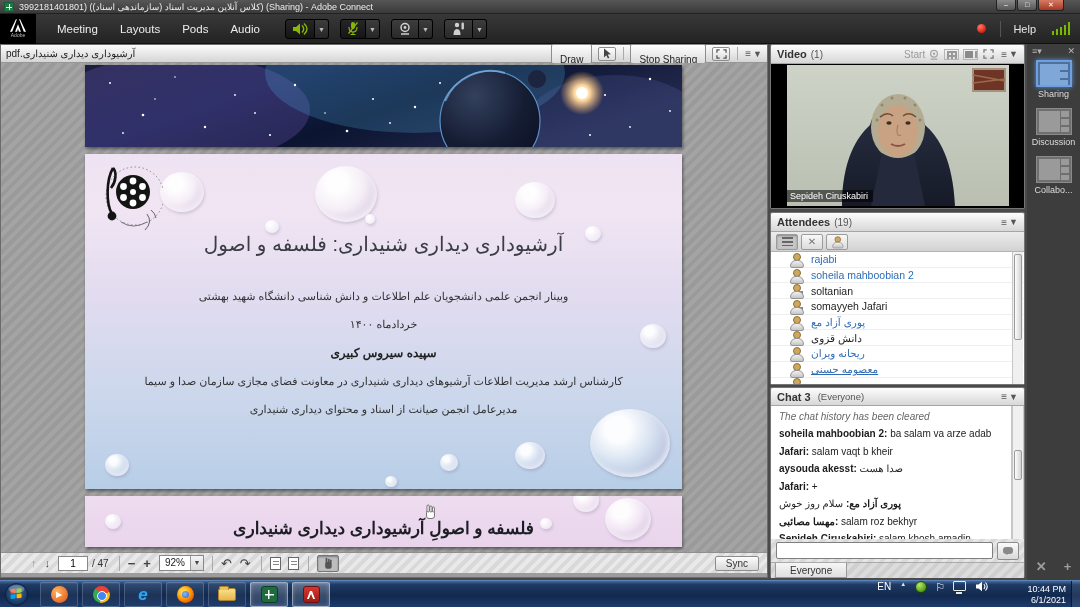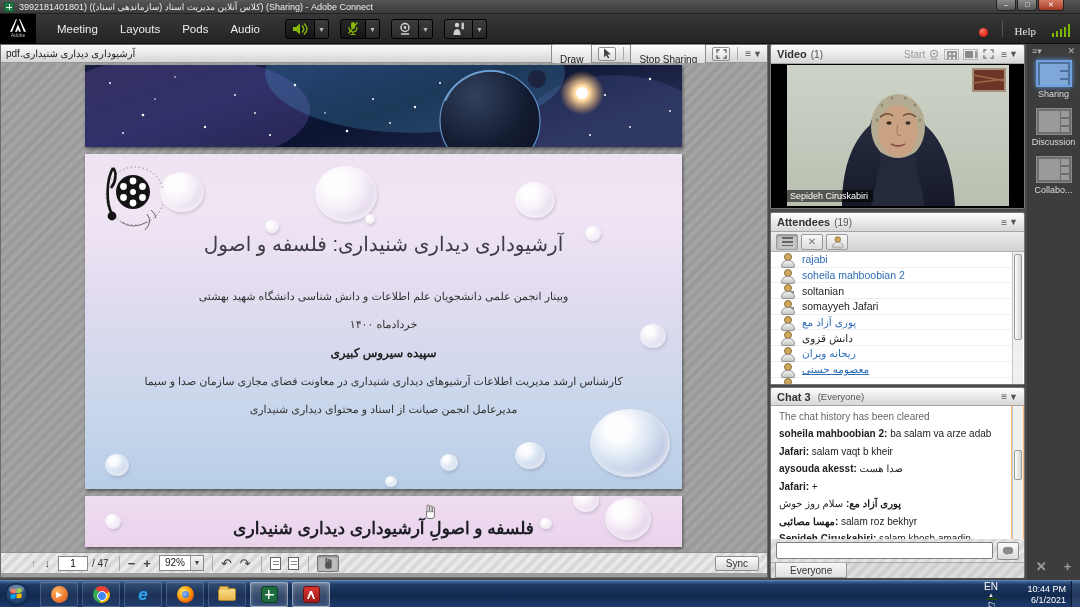--- a/index.html
+++ b/index.html
@@ -28,21 +28,21 @@
   .adobe-tile svg { display:block; }
   .adobe-word { font-size:5px; color:#bbb; }
   .menu-items { display:flex; margin-left:10px; }
   .menu-item { padding:0 11px; font-size:11.5px; color:#ececec; line-height:30px; cursor:default; }
   .av-group { display:flex; align-items:center; margin-left:14px; }
   .av-btn { height:20px; display:flex; align-items:center; padding:0 6px;
             background:linear-gradient(#262626,#151515); border:1px solid #000; border-radius:3px 0 0 3px; }
   .av-btn.lite { background:linear-gradient(#3d3d3d,#2a2a2a); }
   .av-caret { height:20px; width:14px; background:linear-gradient(#3d3d3d,#262626); border:1px solid #000; border-left:none;
               border-radius:0 3px 3px 0; color:#bbb; font-size:7px; text-align:center; line-height:19px; margin-right:11px; }
-  .menubar-right { margin-left:auto; display:flex; align-items:flex-end;font-family:Liberation Serif, serif; }
+  .menubar-right { margin-left:auto; display:flex; align-items:center; }
   .rec-dot { width:9px; height:9px; border-radius:50%; background:radial-gradient(circle at 35% 30%, #ff7a6a, #d81f12 70%); margin-right:14px; }
   .mb-divider { width:1px; height:16px; background:#555; margin-right:12px; }
   .help-label { font-size:11px; color:#e8e8e8; margin-right:14px; }
   .signal { display:flex; align-items:flex-end; height:13px; margin-right:10px; }
   .signal i { display:block; width:2.5px; margin-left:1.5px; background:#79b700; }
 
   
   .share-pod { position:absolute; left:0; top:44px; width:768px; height:534px;
                border:1px solid #6b6b6b; background:#9c9c9c; }
   .share-header { position:absolute; left:0; top:0; width:100%; height:18px;
@@ -120,39 +120,39 @@
                 font-size:9px; padding:1px 5px; }
 
   .attendees-pod { top:212px; height:173px; }
   .att-toolbar { height:20px; background:linear-gradient(#ececec,#d2d2d2); border-bottom:1px solid #b3b3b3;
                  display:flex; align-items:center; padding-left:5px; }
   .att-tb-btn { width:22px; height:16px; border:1px solid #9b9b9b; border-radius:2px; margin-right:3px;
                 background:linear-gradient(#f8f8f8,#dcdcdc); display:flex; align-items:center; justify-content:center; color:#777; font-size:10px; }
   .att-tb-btn.pressed { background:#c6c6c6; box-shadow:inset 0 1px 2px rgba(0,0,0,.3); }
   .lines-ico { width:11px; height:9px; background:repeating-linear-gradient(180deg,#666 0 2px,transparent 2px 4px); }
   .att-list { position:absolute; left:0; top:39px; width:253px; height:132px; background:#fff; overflow:hidden; }
-  .att-row { height:15.7px; display:flex; align-items:center; padding-left:9px; border-bottom:1px solid #efefef; }
+  .att-row { height:15.7px; display:flex; align-items:center; padding-left:18px; border-bottom:1px solid #efefef; }
   .att-icon { width:14px; height:13px; position:relative; flex:none; }
   .att-icon::before { content:""; position:absolute; left:4px; top:0; width:6px; height:6px; border-radius:50%;
                       background:#cfa85e; border:1px solid #8a713a; }
   .att-icon::after { content:""; position:absolute; left:1px; top:7px; width:12px; height:6px;
                      border-radius:6px 6px 2px 2px; background:linear-gradient(#f2f2f2,#c6c6c6); border:1px solid #949494; }
   .att-icon.icon-presenter { background-image:linear-gradient(#7d8da0,#5f7184); background-size:6px 6px;
                              background-position:right bottom; background-repeat:no-repeat; }
   .att-name { font-size:10.5px; margin-left:8px; white-space:nowrap; }
   .name-blue { color:#2d6cb5; } .name-black { color:#1c1c1c; }
   .name-underline { text-decoration:underline; }
   .v-scroll { position:absolute; right:1px; width:11px; background:#f0f0f0; border-left:1px solid #c7c7c7; }
   .v-thumb { position:absolute; left:1px; width:8px; background:linear-gradient(90deg,#fdfdfd,#d2d2d2);
              border:1px solid #9b9b9b; border-radius:2px; }
 
   .chat-pod { top:387px; height:191px; }
   .chat-scope { font-size:9.5px; color:#555; margin-left:3px; }
   .chat-msgs { position:absolute; left:0; top:18px; width:240px; height:133px; background:#fff; overflow:hidden; padding:5px 0 0 8px; }
-  .chat-sys { font-size:10px; color:#666; margin-bottom:6px; }
+  .chat-sys { font-size:10px; font-style:italic; color:#666; margin-bottom:6px; }
   .chat-msg { font-size:10px; color:#222; margin-bottom:6px; line-height:1.15; }
   .chat-name { font-weight:bold; color:#1c1c1c; }
   .chat-input-row { position:absolute; left:0; top:151px; width:253px; height:23px;
                     background:repeating-linear-gradient(135deg,#e6e6e6 0 4px,#d8d8d8 4px 8px);
                     display:flex; align-items:center; padding:0 5px; }
   .chat-input { flex:1; height:17px; border:1px solid #7f7f7f; border-radius:2px; font-size:10px; padding:0 4px; background:#fff; }
   .chat-send { width:22px; height:18px; margin-left:4px; border:1px solid #8d8d8d; border-radius:2px;
                background:linear-gradient(#fbfbfb,#d9d9d9); display:flex; align-items:center; justify-content:center; }
   .bubble-ico { width:10px; height:7px; background:#8a8a8a; border-radius:3px; position:relative; }
   .bubble-ico::after { content:""; position:absolute; left:2px; bottom:-3px; border:2px solid transparent; border-top-color:#8a8a8a; }
@@ -197,21 +197,21 @@
   .folder { width:18px; height:13px; background:linear-gradient(#fbe08a,#e8b54e); border:1px solid #b08428; border-radius:2px; position:relative; }
   .folder::before { content:""; position:absolute; left:0; top:-3px; width:8px; height:3px;
                     background:#e8c05e; border:1px solid #b08428; border-bottom:none; border-radius:2px 2px 0 0; }
   .wmp { width:17px; height:17px; border-radius:50%; background:radial-gradient(circle at 35% 30%, #ffb25e, #e8702a 70%, #c0491a);
          display:flex; align-items:center; justify-content:center; color:#fff; font-size:8px; }
   .conn { width:17px; height:17px; border-radius:3px; background:#1d6b3e; border:1px solid #0d4023;
           background-image:linear-gradient(rgba(255,255,255,.95),rgba(255,255,255,.95)),linear-gradient(rgba(255,255,255,.95),rgba(255,255,255,.95));
           background-size:9px 1.5px,1.5px 9px; background-position:center center; background-repeat:no-repeat; }
   .reader { width:17px; height:17px; border-radius:3px; background:linear-gradient(#d8352f,#9e1c18); border:1px solid #6d100d;
             display:flex; align-items:center; justify-content:center; }
-  .tray { position:absolute; right:73px; top:0; height:27px; display:flex; align-items:center;flex-direction:column; }
+  .tray { position:absolute; right:88px; top:0; height:27px; display:flex; align-items:flex-start; }
   .tray-lang { color:#fff; font-size:10px; margin-right:9px; }
   .tray-caret { color:#e8e8e8; font-size:6px; margin-right:9px; }
   .tray-shield { width:12px; height:12px; border-radius:50%; margin-right:8px;
                  background:radial-gradient(circle at 35% 30%, #b8e86a, #55a018 70%, #2f6b0a); border:1px solid #1e4a06; }
   .tray-flag { color:#f5f5f5; font-size:11px; margin-right:8px; }
   .tray-net { width:13px; height:10px; border:1.5px solid #e8e8e8; border-radius:1px; margin-right:9px; position:relative; }
   .tray-net::after { content:""; position:absolute; left:2px; bottom:-4px; width:6px; height:2px; background:#e8e8e8; }
   .clock { position:absolute; right:14px; top:3px; width:60px; text-align:right; color:#fff; font-size:9px; line-height:10.5px; }
   .show-desktop { position:absolute; right:0; top:0; width:9px; height:27px;
                   background:rgba(255,255,255,.08); border-left:1px solid #0a1830; }

